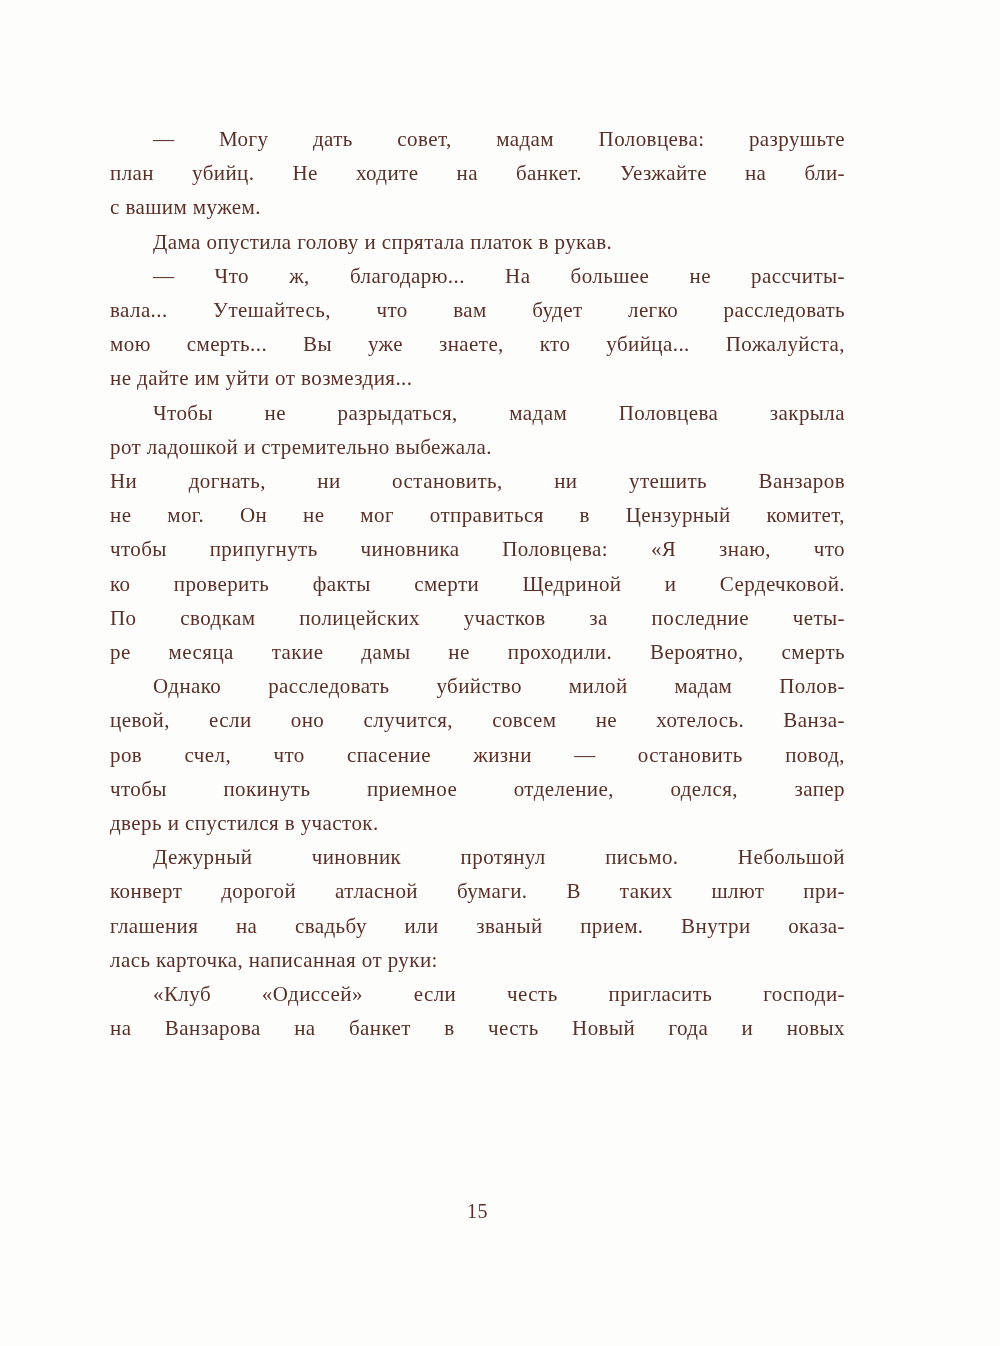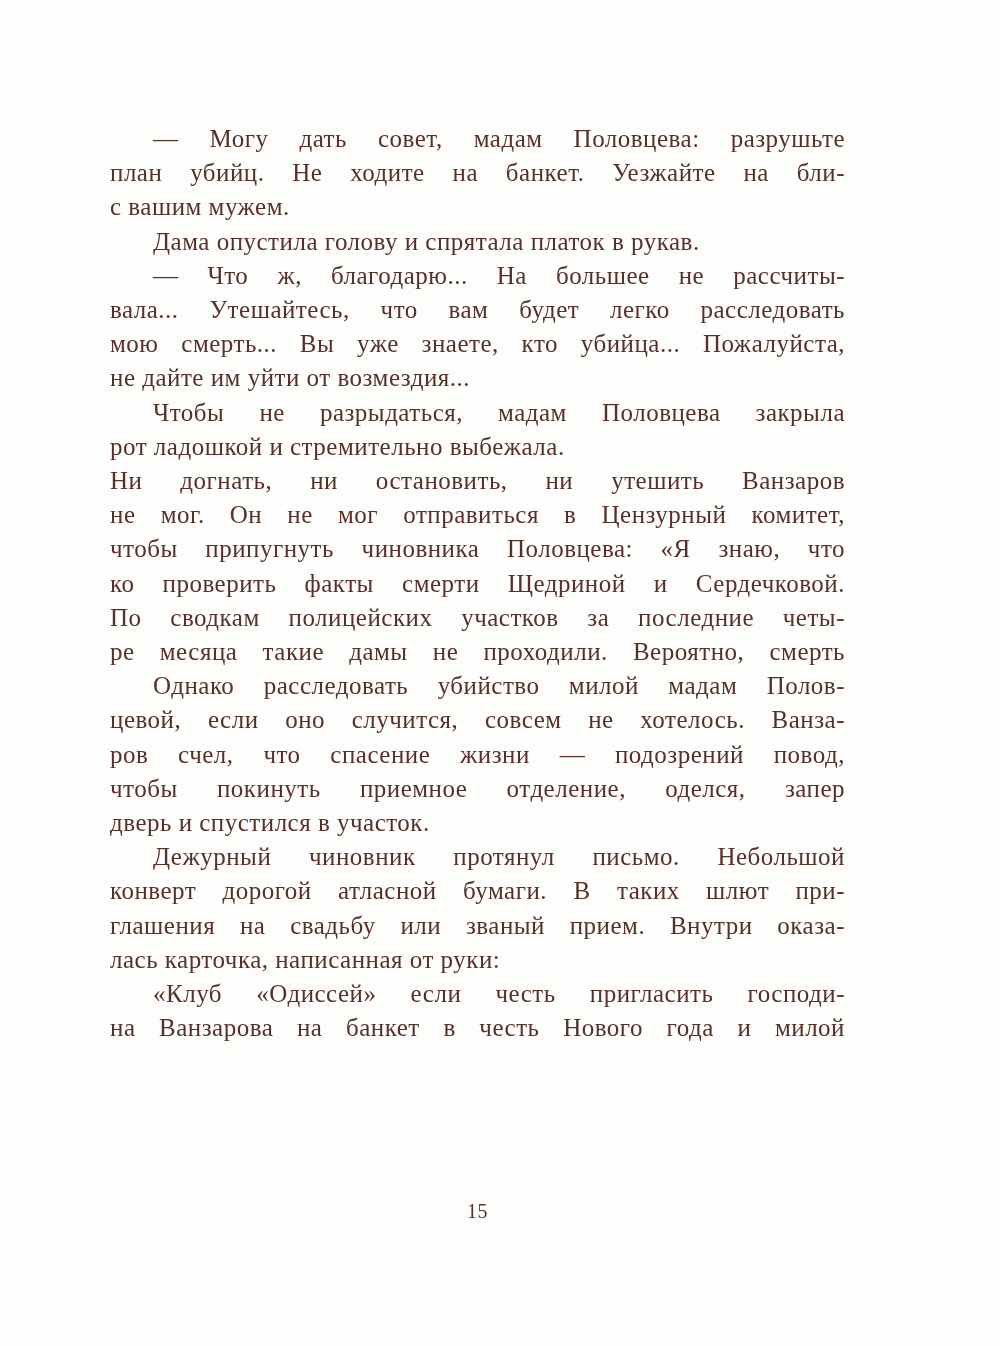--- a/index.html
+++ b/index.html
@@ -23,21 +23,21 @@
   .text-block{
     position:absolute;
     left:110px;
     top:122px;
     width:735px;
   }
   .paragraph{
     margin:0;
   }
   .line{
-    font-size:25px;
+    font-size:21px;
     line-height:34.2px;
     letter-spacing:0.02em;
     white-space:normal;
     text-align:left;
   }
   .line.just{
     text-align:justify;
     text-align-last:justify;
   }
   .line.indent{
@@ -80,29 +80,29 @@
         <div class="line just">Ни догнать, ни остановить, ни утешить Ванзаров</div>
         <div class="line just">не мог. Он не мог отправиться в Цензурный комитет,</div>
         <div class="line just">чтобы припугнуть чиновника Половцева: «Я знаю, что</div>
         <div class="line just">ко проверить факты смерти Щедриной и Сердечковой.</div>
         <div class="line just">По сводкам полицейских участков за последние четы-</div>
         <div class="line just">ре месяца такие дамы не проходили. Вероятно, смерть</div>
       </div>
       <div class="paragraph">
         <div class="line just indent">Однако расследовать убийство милой мадам Полов-</div>
         <div class="line just">цевой, если оно случится, совсем не хотелось. Ванза-</div>
-        <div class="line just">ров счел, что спасение жизни — подозрений повод,</div>
+        <div class="line just">ров счел, что спасение жизни — остановить повод,</div>
         <div class="line just">чтобы покинуть приемное отделение, оделся, запер</div>
         <div class="line">дверь и спустился в участок.</div>
       </div>
       <div class="paragraph">
         <div class="line just indent">Дежурный чиновник протянул письмо. Небольшой</div>
         <div class="line just">конверт дорогой атласной бумаги. В таких шлют при-</div>
         <div class="line just">глашения на свадьбу или званый прием. Внутри оказа-</div>
         <div class="line">лась карточка, написанная от руки:</div>
       </div>
       <div class="paragraph">
         <div class="line just indent">«Клуб «Одиссей» если честь пригласить господи-</div>
-        <div class="line just">на Ванзарова на банкет в честь Нового года и милой</div>
+        <div class="line just">на Ванзарова на банкет в честь Новый года и новых</div>
       </div>
     </div>
   <div class="page-number">15</div>
 </div>
 
 </body></html>

